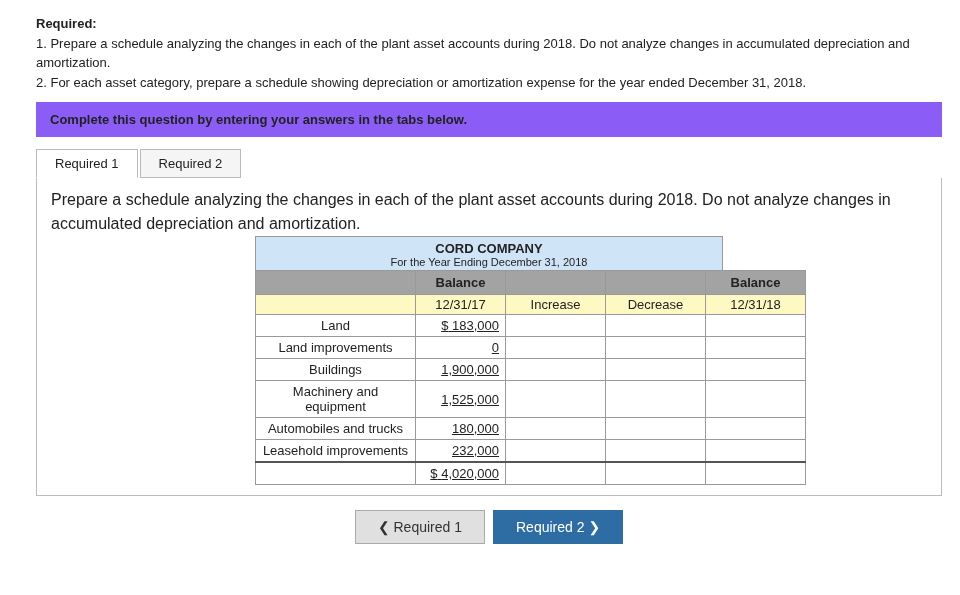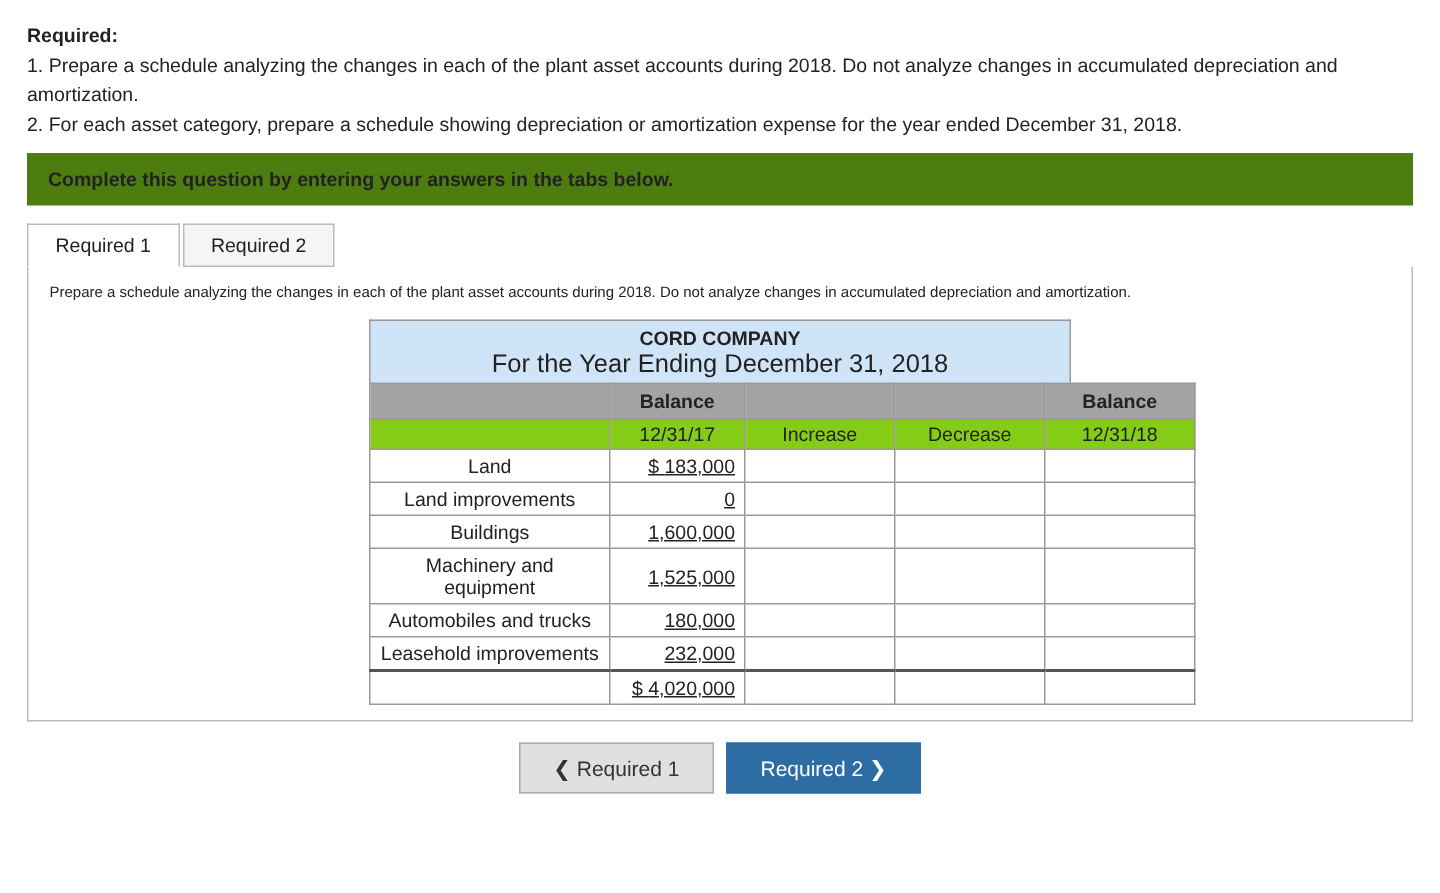--- a/index.html
+++ b/index.html
@@ -6,34 +6,34 @@
     body {
       font-family: Arial, sans-serif;
       font-size: 13px;
       background: #fff;
       width: 960px;
       min-height: 595px;
       color: #222;
     }
 
     .page-wrapper {
-      padding: 14px 18px 14px 18px;
+      padding: 14px 18px 14px 36px;
     }
 
     .required-header {
       margin-bottom: 10px;
       line-height: 1.5;
     }
 
     .required-header p {
       margin: 0;
     }
 
     .complete-banner {
-      background: #4d7c0f;
+      background: #8b5cf6;
       padding: 10px 14px;
       font-weight: bold;
       font-size: 13px;
       margin-bottom: 12px;
     }
 
     .tabs-row {
       display: flex;
       gap: 0;
       margin-bottom: 0;
@@ -56,22 +56,21 @@
 
     .tab-content {
       border: 1px solid #bbb;
       border-top: none;
       padding: 10px 14px 10px 14px;
       background: #fff;
       margin-bottom: 12px;
     }
 
     .tab-description {
-      font-size: 10px;
-      margin-bottom: 10px;
+      font-size: 16px;
       line-height: 1.5;
     }
 
     
     .company-table-wrapper {
       display: flex;
       justify-content: center;
     }
 
     .company-table-container {
@@ -89,21 +88,21 @@
     .table-header-section .company-name {
       font-weight: bold;
       font-size: 13px;
     }
 
     .table-header-section .sub-title {
       font-size: 13px;
     }
 
     .table-header-section .period {
-      font-size: 17px;
+      font-size: 11px;
     }
 
     table.data-table {
       width: 100%;
       border-collapse: collapse;
       font-size: 13px;
       border: 1px solid #999;
     }
 
     table.data-table thead tr th {
@@ -113,21 +112,21 @@
       text-align: center;
       font-weight: bold;
       font-size: 13px;
     }
 
     table.data-table thead tr th.left-align {
       text-align: left;
     }
 
     table.data-table thead tr.sub-header th {
-      background: #84cc16;
+      background: #fef9c3;
       font-weight: normal;
       font-size: 13px;
       padding: 2px 6px;
     }
 
     table.data-table tbody tr td {
       border: 1px solid #999;
       padding: 3px 6px;
       font-size: 13px;
     }
@@ -260,21 +259,21 @@
                 <span>0</span>
               </td>
               <td class="input-col"><input type="text" style=""></td>
               <td class="input-col"><input type="text" style=""></td>
               <td class="input-col"><input type="text" style=""></td>
             </tr>
 
             <tr>
               <td class="label-col">Buildings</td>
               <td class="value-col">
-                <span>1,600,000</span>
+                <span>1,900,000</span>
               </td>
               <td class="input-col"><input type="text" style=""></td>
               <td class="input-col"><input type="text" style=""></td>
               <td class="input-col"><input type="text" style=""></td>
             </tr>
 
             <tr>
               <td class="label-col">Machinery and equipment</td>
               <td class="value-col">
                 <span>1,525,000</span>

